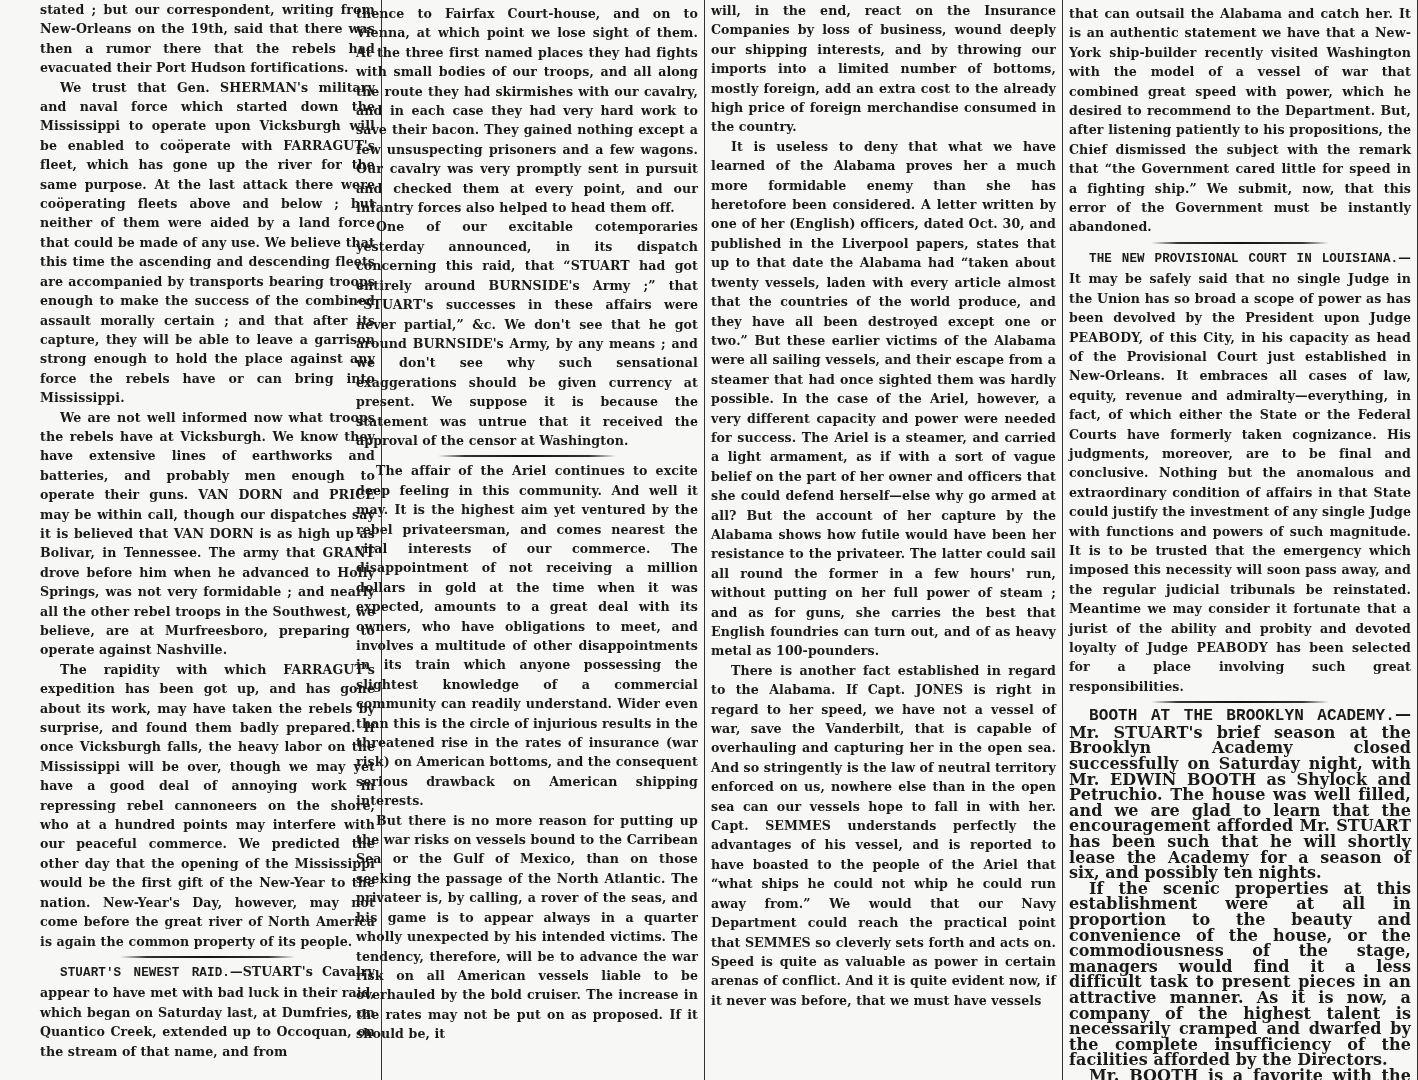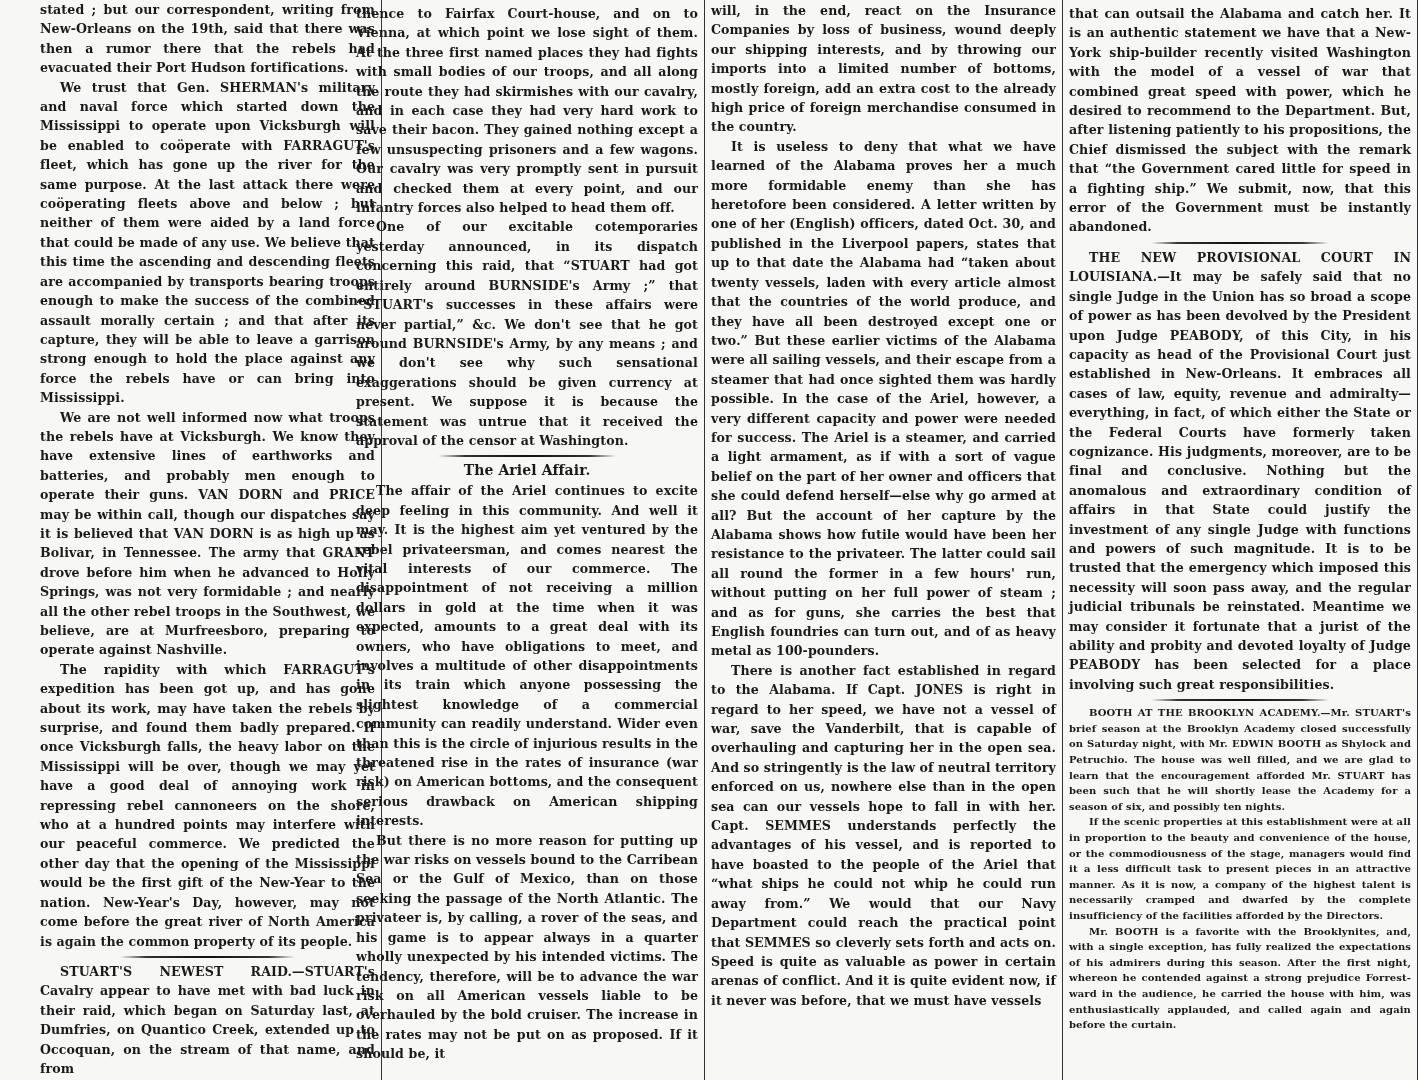--- a/index.html
+++ b/index.html
@@ -19,30 +19,30 @@
       text-align: justify;
       font-weight: bold;
       letter-spacing: 0.1px;
     }
     .col1 { left: 0; width: 350px; border-right: 1.5px solid #333; padding-left: 8px; margin-left: 32px; }
     .col2 { left: 350px; width: 355px; border-right: 1.5px solid #333; }
     .col3 { left: 705px; width: 358px; border-right: 1.5px solid #333; }
     .col4 { left: 1063px; width: 355px; border-right: 1.5px solid #333; }
     p { margin: 0; text-indent: 20px; hyphens: manual; }
     p.noindent { text-indent: 0; }
-    .sc { font-variant: small-caps; }
+    .sc { font-variant: small-caps; font-family: Liberation Mono, monospace; }
     .rule {
       height: 2px; margin: 5px auto 4px auto; width: 52%;
       background: linear-gradient(to right, transparent, #333 15%, #111 50%, #333 85%, transparent);
     }
     .headline {
       text-align: center; font-size: 14px; font-weight: bold;
       margin: 2px 0 1px 0; line-height: 19px;
     }
-    .small { font-size: 10px; line-height: 15.6px; }
+    .small { font-size: 16px; line-height: 15.6px; }
     .col1 .wrap { padding-top: 0; }
     .col2 .wrap { padding-top: 4px; }
     .col3 .wrap { padding-top: 1px; }
     .col4 .wrap { padding-top: 4px; }
   </style>
 </head>
 <body>
 
 <div class="page">
 
@@ -57,21 +57,20 @@
         <span class="sc">STUART'S NEWEST RAID.</span><span>—STUART's Cavalry appear to have met with bad luck in their raid, which began on Saturday last, at Dumfries, on Quantico Creek, extended up to Occoquan, on the stream of that name, and from</span>
       </p>
     </div>
   </div>
 
   <div class="col col2">
     <div class="wrap">
       <p class="noindent">thence to Fairfax Court-house, and on to Vienna, at which point we lose sight of them. At the three first named places they had fights with small bodies of our troops, and all along the route they had skirmishes with our cavalry, and in each case they had very hard work to save their bacon. They gained nothing except a few unsuspecting prisoners and a few wagons. Our cavalry was very promptly sent in pursuit and checked them at every point, and our infantry forces also helped to head them off.</p>
       <p>One of our excitable cotemporaries yesterday announced, in its dispatch concerning this raid, that “STUART had got entirely around BURNSIDE's Army ;” that “STUART's successes in these affairs were never partial,” &amp;c. We don't see that he got around BURNSIDE's Army, by any means ; and we don't see why such sensational exaggerations should be given currency at present. We suppose it is because the statement was untrue that it received the approval of the censor at Washington.</p>
       <div class="rule"></div>
-      <div class="headline">The Ariel Affair.</div>
       <p>The affair of the Ariel continues to excite deep feeling in this community. And well it may. It is the highest aim yet ventured by the rebel privateersman, and comes nearest the vital interests of our commerce. The disappointment of not receiving a million dollars in gold at the time when it was expected, amounts to a great deal with its owners, who have obligations to meet, and involves a multitude of other disappointments in its train which anyone possessing the slightest knowledge of a commercial community can readily understand. Wider even than this is the circle of injurious results in the threatened rise in the rates of insurance (war risk) on American bottoms, and the consequent serious drawback on American shipping interests.</p>
       <p>But there is no more reason for putting up the war risks on vessels bound to the Carribean Sea or the Gulf of Mexico, than on those seeking the passage of the North Atlantic. The privateer is, by calling, a rover of the seas, and his game is to appear always in a quarter wholly unexpected by his intended victims. The tendency, therefore, will be to advance the war risk on all American vessels liable to be overhauled by the bold cruiser. The increase in the rates may not be put on as proposed. If it should be, it</p>
     </div>
   </div>
 
   <div class="col col3">
     <div class="wrap">
       <p class="noindent">will, in the end, react on the Insurance Companies by loss of business, wound deeply our shipping interests, and by throwing our imports into a limited number of bottoms, mostly foreign, add an extra cost to the already high price of foreign merchandise consumed in the country.</p>
       <p>It is useless to deny that what we have learned of the Alabama proves her a much more formidable enemy than she has heretofore been considered. A letter written by one of her (English) officers, dated Oct. 30, and published in the Liverpool papers, states that up to that date the Alabama had “taken about twenty vessels, laden with every article almost that the countries of the world produce, and they have all been destroyed except one or two.” But these earlier victims of the Alabama were all sailing vessels, and their escape from a steamer that had once sighted them was hardly possible. In the case of the Ariel, however, a very different capacity and power were needed for success. The Ariel is a steamer, and carried a light armament, as if with a sort of vague belief on the part of her owner and officers that she could defend herself—else why go armed at all? But the account of her capture by the Alabama shows how futile would have been her resistance to the privateer. The latter could sail all round the former in a few hours' run, without putting on her full power of steam ; and as for guns, she carries the best that English foundries can turn out, and of as heavy metal as 100-pounders.</p>
       <p>There is another fact established in regard to the Alabama. If Capt. JONES is right in regard to her speed, we have not a vessel of war, save the Vanderbilt, that is capable of overhauling and capturing her in the open sea. And so stringently is the law of neutral territory enforced on us, nowhere else than in the open sea can our vessels hope to fall in with her. Capt. SEMMES understands perfectly the advantages of his vessel, and is reported to have boasted to the people of the Ariel that “what ships he could not whip he could run away from.” We would that our Navy Department could reach the practical point that SEMMES so cleverly sets forth and acts on. Speed is quite as valuable as power in certain arenas of conflict. And it is quite evident now, if it never was before, that we must have vessels</p>

